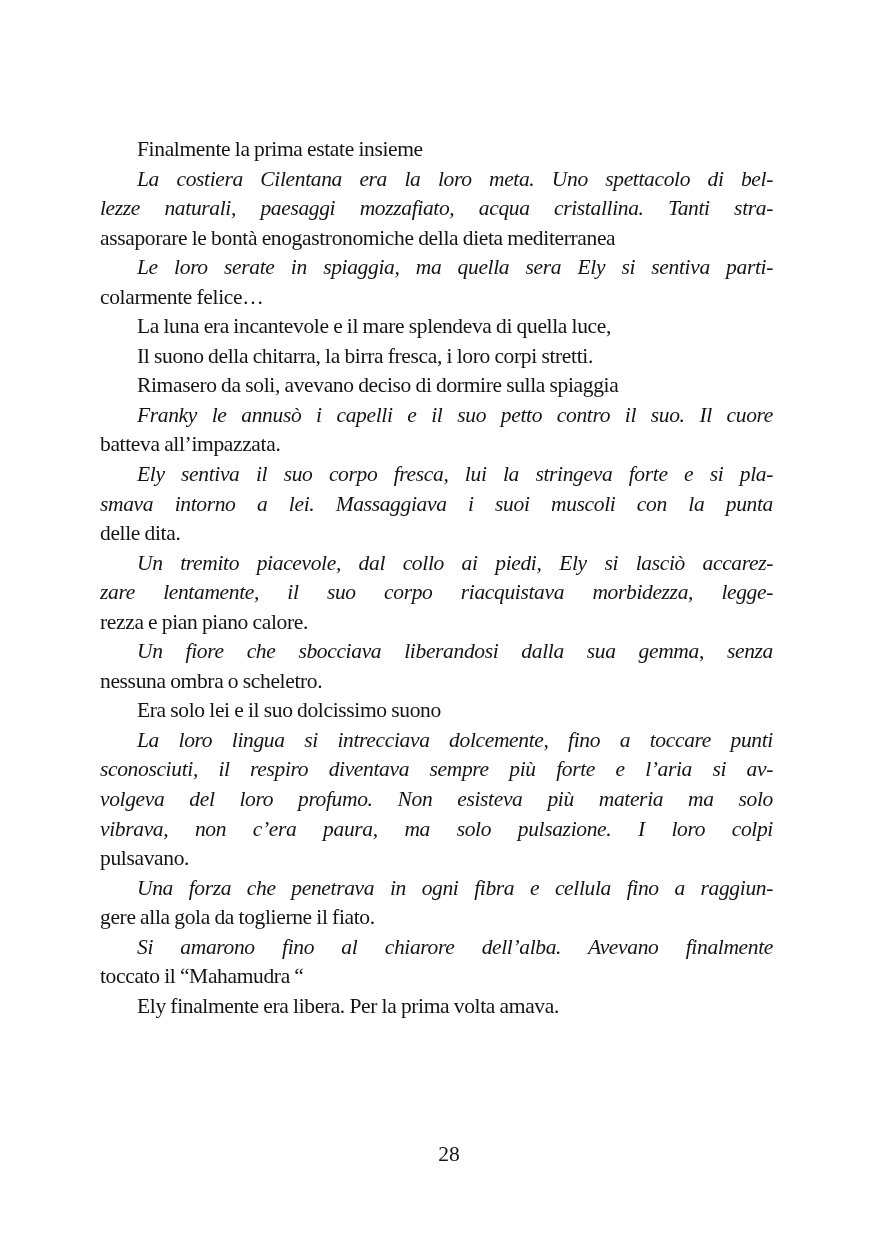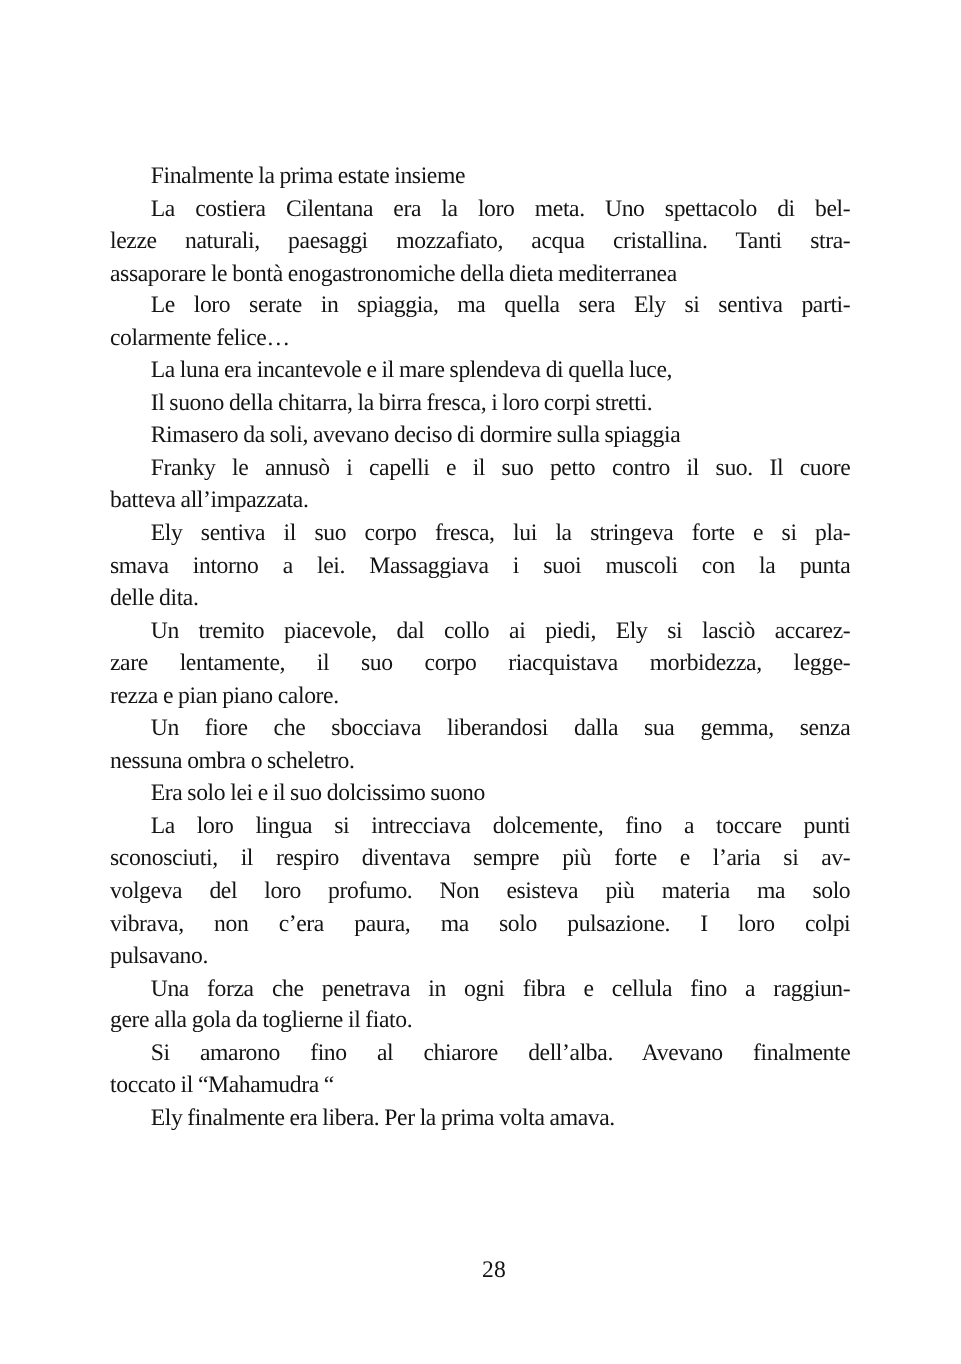--- a/index.html
+++ b/index.html
@@ -18,41 +18,42 @@
     .page {
       position: absolute;
       left: 0; top: 0;
       width: 874px;
       height: 1240px;
       background: #ffffff;
     }
     .text-block {
       position: absolute;
       left: 100px;
-      top: 145px;
+      top: 135px;
       width: 673px;
     }
     .line {
       display: block;
       height: 29.55px;
       line-height: 29.55px;
       font-size: 21.5px;
       white-space: nowrap;
       overflow: visible;
       letter-spacing: -0.35px;
       word-spacing: -0.5px;
       transform-origin: left center;
     }
     .line.indent { padding-left: 37px; }
     .line.justify {
       white-space: normal;
       text-align: justify;
       text-align-last: justify;
       height: 29.55px;
       overflow: hidden;
+      font-style: italic;
     }
     .page-number {
       position: absolute;
       left: 0;
       width: 874px;
       top: 1139px;
       text-align: center;
       font-size: 21.5px;
       line-height: 30px;
       margin-left: 12px;

